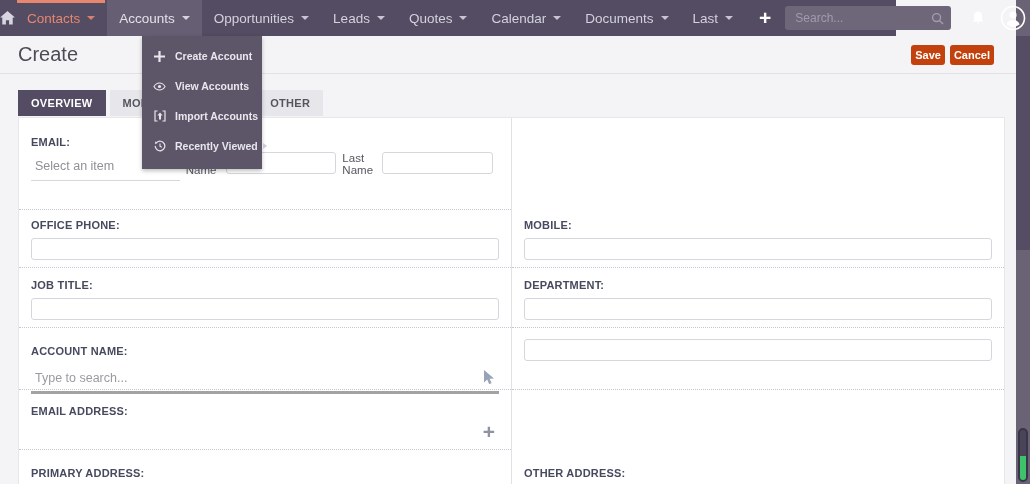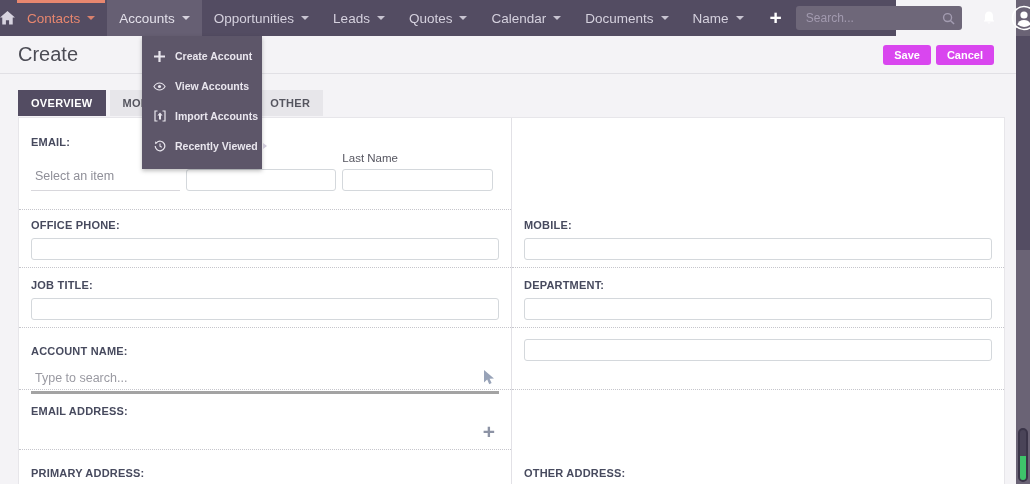--- a/index.html
+++ b/index.html
@@ -42,22 +42,22 @@
     font-weight:700; cursor:pointer; white-space:nowrap; }
   .dd-ico { width:13px; margin-right:9px; display:flex; justify-content:center; color:#e9e6ee; flex:0 0 13px; }
   .dd-sub { display:inline-block; margin-left:5px; width:0; height:0;
     border-top:3.5px solid transparent; border-bottom:3.5px solid transparent; border-left:4px solid #cfcad9; }
 
   
   .page-header { position:absolute; top:36px; left:0; width:1016px; height:38px;
     border-bottom:1px solid #e1e0e5; background:#f4f3f6; display:flex; align-items:center; z-index:10; }
   .page-title { margin-left:18px; font-size:20px; color:#4c4c55; font-weight:400; }
   .hdr-buttons { margin-left:auto; margin-right:22px; display:flex; gap:5px; }
-  .btn { background:#d946ef; color:#fff; border:none; border-radius:3px; font-size:11px; font-weight:700;
-    padding:4px 11px; cursor:pointer; font-family:"Liberation Sans",sans-serif; }
+  .btn { background:#c2410c; color:#fff; border:none; border-radius:3px; font-size:11px; font-weight:700;
+    padding:4px 4px; cursor:pointer; font-family:"Liberation Sans",sans-serif; }
 
   
   .tabs { position:absolute; top:90px; left:18px; display:flex; z-index:5; }
   .tab { padding:7px 13px; font-size:11px; font-weight:700; letter-spacing:.3px; background:#e7e6ea;
     color:#55555f; margin-right:4px; cursor:pointer; white-space:nowrap; }
   .tab.active { background:#534c62; color:#ffffff; }
 
   
   .panel { position:absolute; top:117px; left:18px; width:987px; height:367px; background:#fff;
     border:1px solid #e7e6ea; border-bottom:none; display:flex; }
@@ -66,21 +66,21 @@
   .fb { position:relative; padding:0 12px; }
   .fb.dotted { border-bottom:1px dotted #c6c6cc; }
   .flabel { font-size:11px; font-weight:700; color:#474a5e; letter-spacing:.2px; }
   .tinput { width:100%; height:22px; border:1px solid #d4d8dc; border-radius:3px; outline:none;
     font-size:12px; padding:0 6px; color:#444; background:#fff; font-family:"Liberation Sans",sans-serif; }
 
   .fb-name { height:92px; padding-top:18px; }
   .name-row { display:flex; margin-top:4px; }
   .sel-item { width:150px; margin-right:6px; align-self:flex-end; color:#8f8f98; font-size:12.5px;
     padding:0 4px 7px; border-bottom:1px solid #d8d7dc; cursor:pointer; }
-  .name-stack { width:152px; margin-right:6px; display:flex; flex-direction:column; }
+  .name-stack { width:152px; margin-right:6px; display:flex; flex-direction:row; }
   .sub-label { font-size:11.5px; color:#565660; margin-bottom:5px; font-weight:400; }
 
   .fb-phone { height:58px; padding-top:9px; }
   .fb-phone .flabel { display:block; margin-bottom:7px; }
   .fb-job { height:60px; padding-top:11px; }
   .fb-job .flabel { display:block; margin-bottom:7px; }
   .fb-account { height:62px; padding-top:13px; }
   .search-line { position:relative; margin-top:9px; border-bottom:3px solid #a3a3a3; height:26px; }
   .search-line input { width:100%; height:100%; border:none; outline:none; font-size:12.5px; color:#555;
     padding:0 24px 6px 4px; background:transparent; font-family:"Liberation Sans",sans-serif; }
@@ -133,21 +133,21 @@
     </div>
     <div class="nav-item">
       <span>Calendar</span>
       <span class="caret"></span>
     </div>
     <div class="nav-item">
       <span>Documents</span>
       <span class="caret"></span>
     </div>
     <div class="nav-item">
-      <span>Name</span>
+      <span>Last</span>
       <span class="caret"></span>
     </div>
     <div class="nav-right">
       <div class="nav-plus">+</div>
       <div class="nav-search">
         <input type="text" placeholder="Search..." style="">
         <span class="search-glyph">
           <svg width="13" height="13" viewBox="0 0 14 14">
               <circle cx="6" cy="6" r="4.3" fill="none" stroke="currentColor" stroke-width="1.5"></circle>
               <line x1="9.3" y1="9.3" x2="13" y2="13" stroke="currentColor" stroke-width="1.5"></line>

